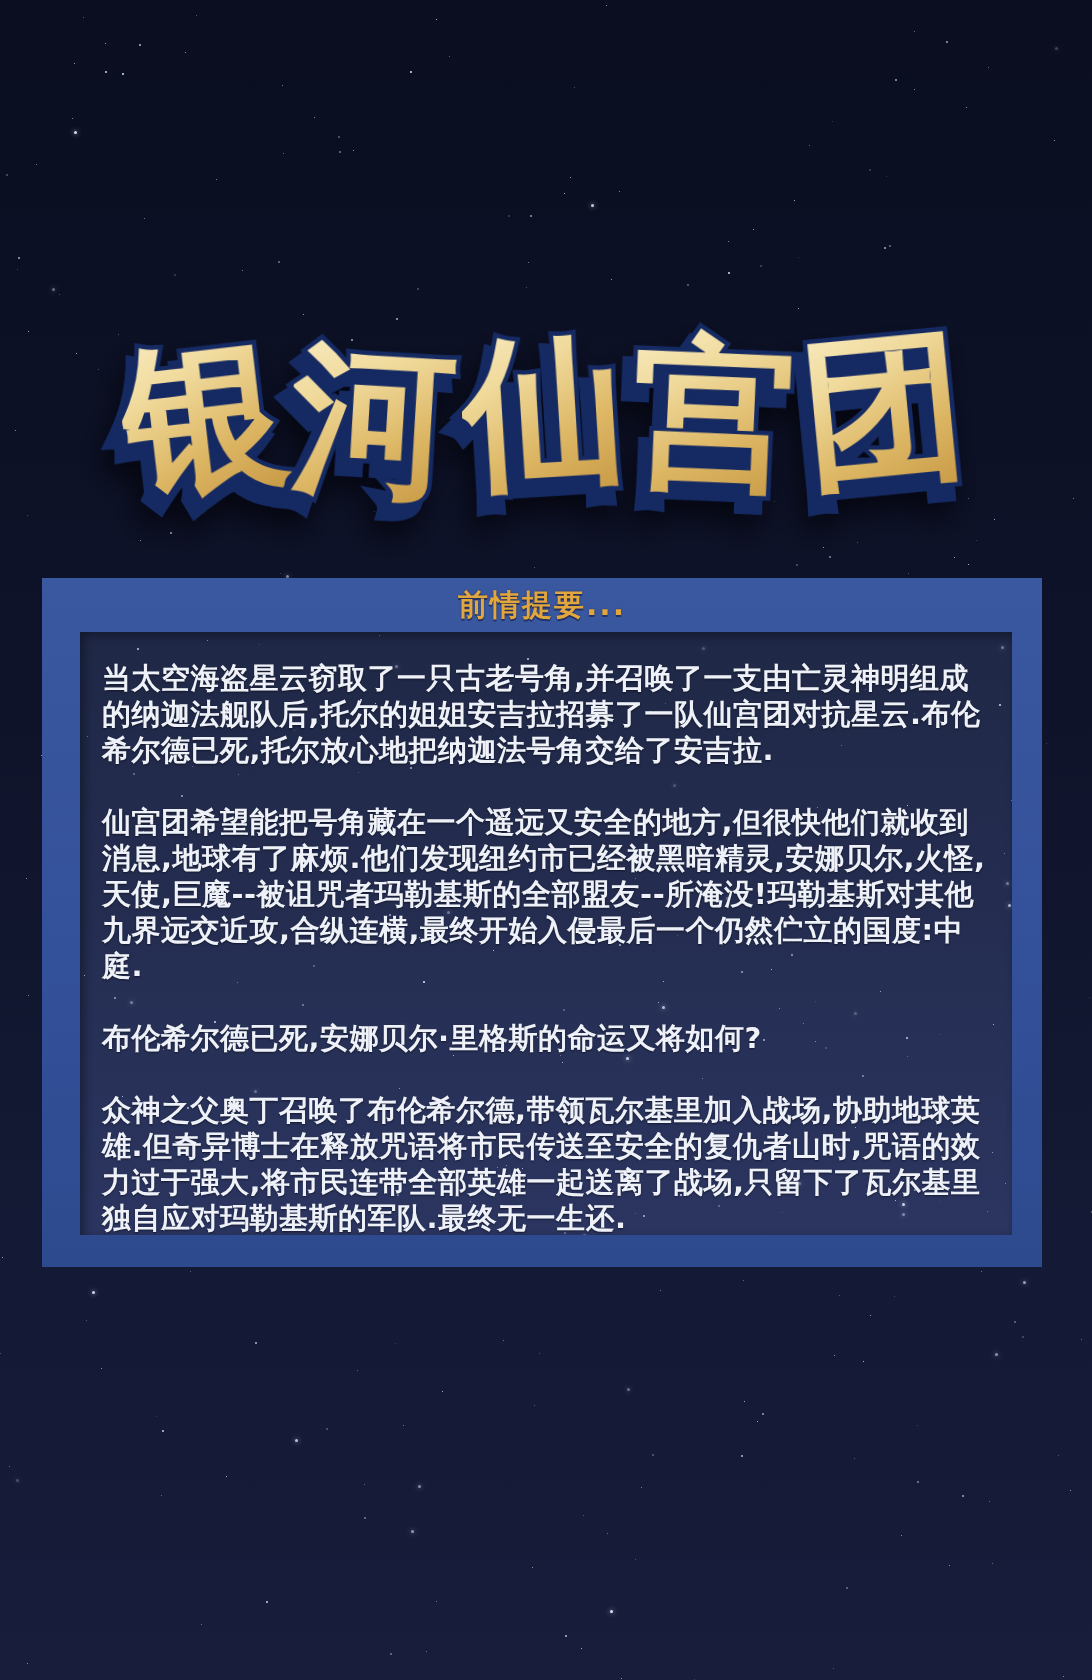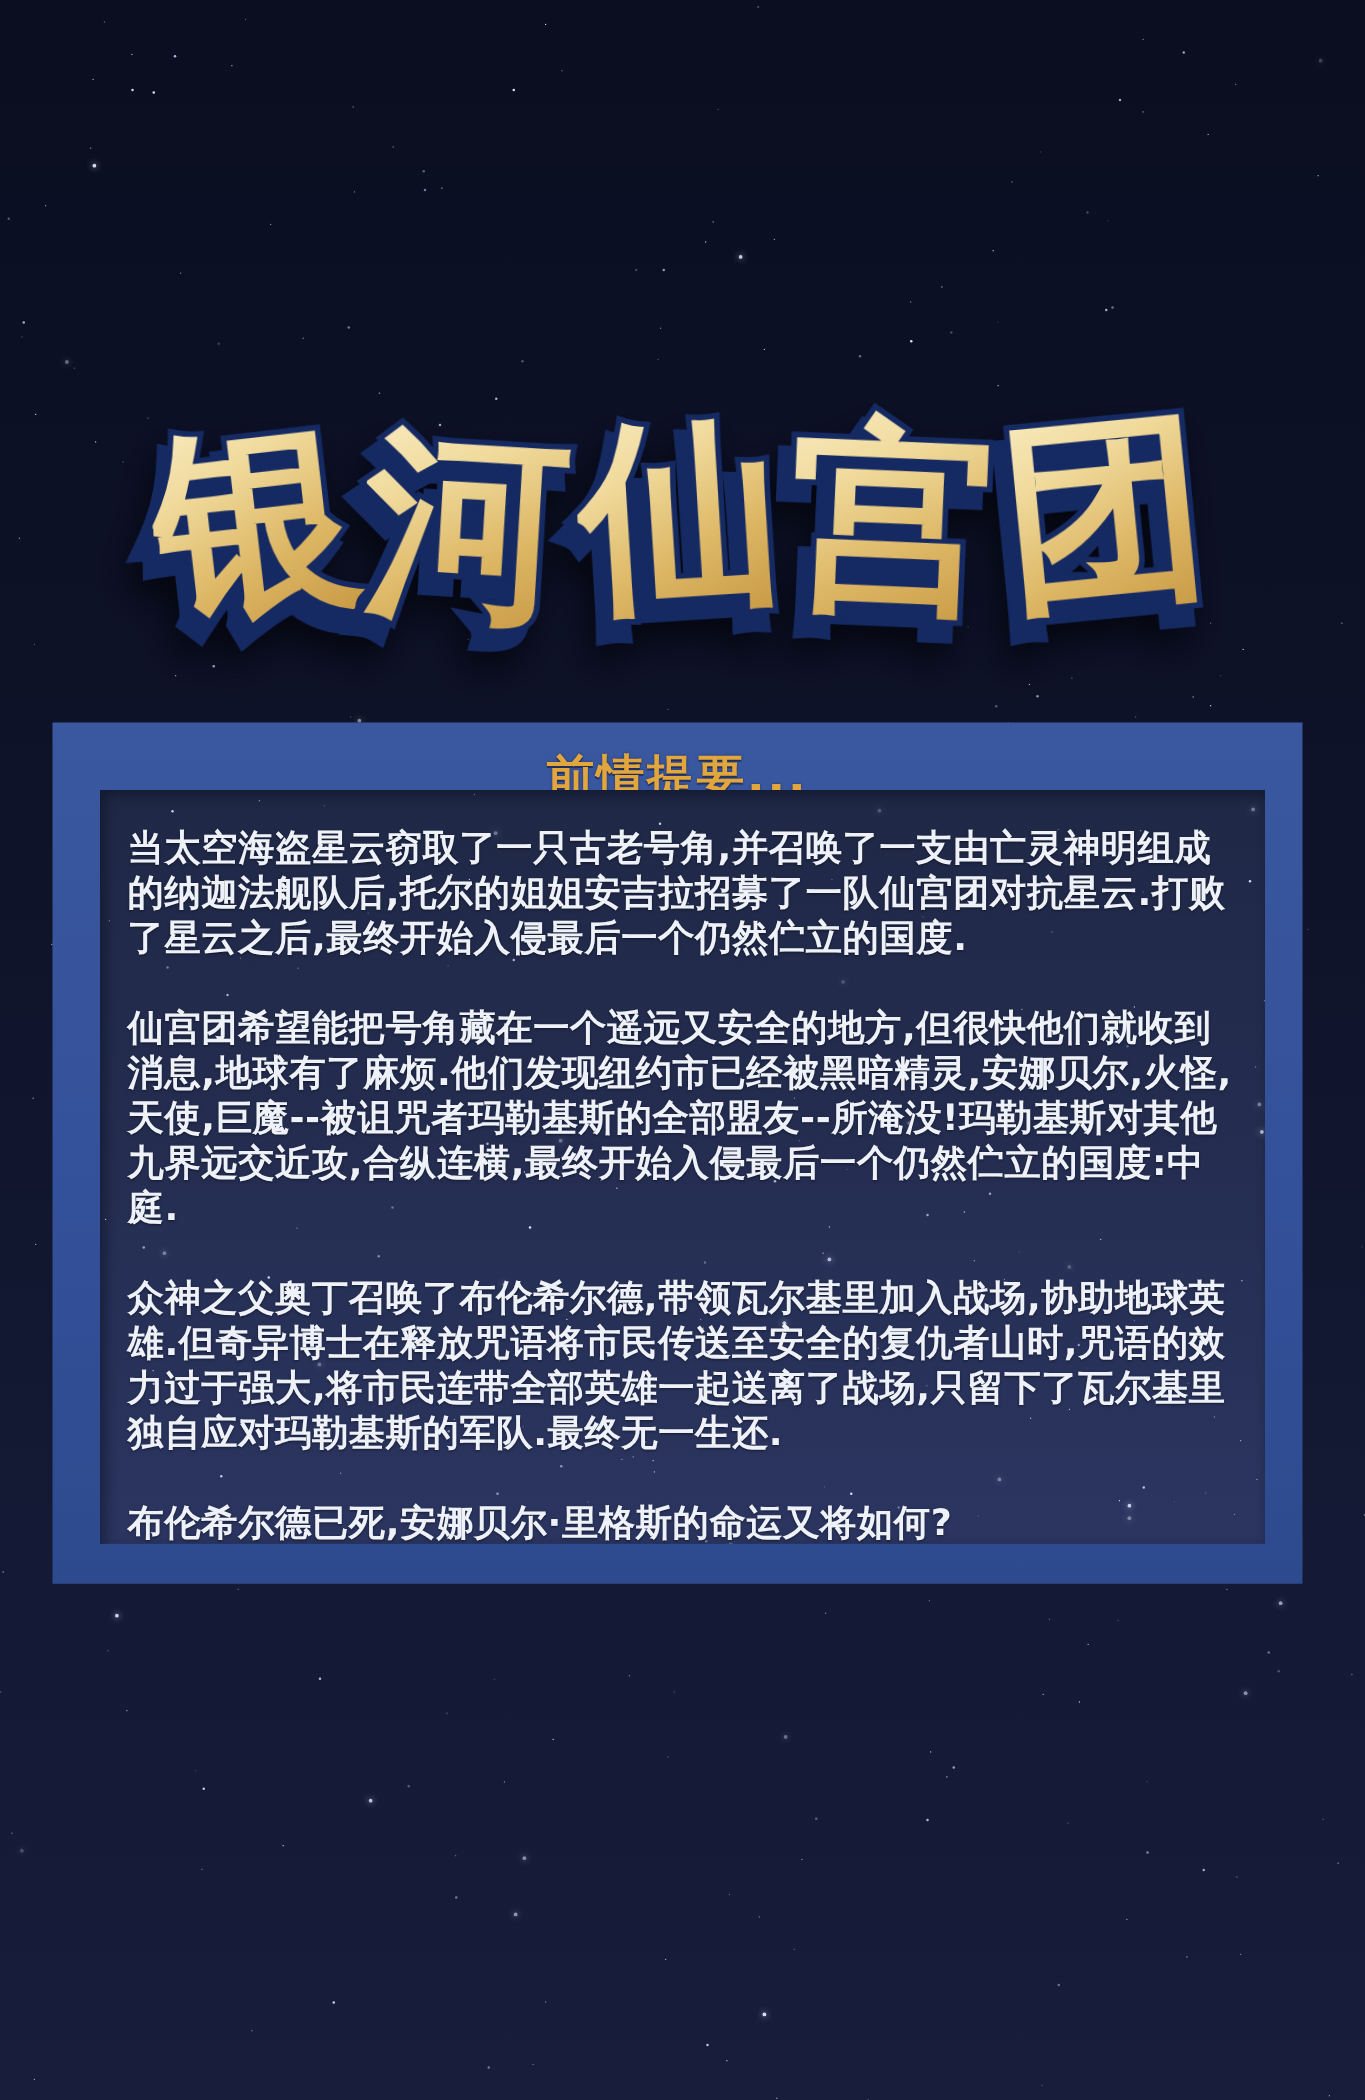--- a/index.html
+++ b/index.html
@@ -52,23 +52,23 @@
   .ch:nth-child(5){transform:rotate(-5deg) translateY(2px);}
 
   
   .recap-frame{
     position:absolute;left:42px;top:578px;
     width:1000px;height:689px;
     background:linear-gradient(180deg,#3a589f 0%,#33509a 55%,#2e4a8e 100%);
     z-index:2;box-sizing:border-box;
   }
   .recap-heading{
-    position:absolute;left:0;top:16px;width:100%;height:54px;
+    position:absolute;left:0;top:0;width:100%;height:54px;
     display:flex;align-items:center;justify-content:center;
-    font-size:38px;font-weight:bold;letter-spacing:2px;
+    font-size:30px;font-weight:bold;letter-spacing:2px;
     color:#e2a63e;
     text-shadow:0 2px 0 rgba(20,25,60,0.55),0 0 2px rgba(0,0,0,0.4);
   }
   .recap-panel{
     position:absolute;left:38px;top:54px;right:30px;bottom:32px;
     background:linear-gradient(180deg,#1f2846 0%,#242d50 45%,#2b3560 100%);
     overflow:hidden;
     box-shadow:inset 4px 4px 10px rgba(5,8,20,0.45);
   }
   .recap-text{
@@ -562,19 +562,19 @@
         <div class="star" style="height: 2px; width: 2px; left: 36.79%; top: 57.82%; opacity: 1;"></div>
         <div class="star" style="height: 1px; width: 1px; left: 51.2%; top: 43.99%; opacity: 0.87;"></div>
         <div class="star" style="height: 2px; width: 2px; left: 88.6%; top: 67.15%; opacity: 0.85;"></div>
         <div class="star" style="height: 2px; width: 2px; left: 10.85%; top: 27.05%; opacity: 0.69;"></div>
         <div class="star" style="height: 1px; width: 1px; left: 82.19%; top: 5.1%; opacity: 0.41;"></div>
         <div class="star" style="height: 1px; width: 1px; left: 30.41%; top: 83.48%; opacity: 0.62;"></div>
         <div class="star" style="height: 2px; width: 2px; left: 98.6%; top: 11.99%; opacity: 0.92;"></div>
         <div class="star" style="height: 1px; width: 1px; left: 48.43%; top: 10.24%; opacity: 0.53;"></div>
       </div>
     <div class="recap-text">
-      <p>当太空海盗星云窃取了一只古老号角,并召唤了一支由亡灵神明组成的纳迦法舰队后,托尔的姐姐安吉拉招募了一队仙宫团对抗星云.打败了星云之后,最终开始入侵最后一个仍然伫立的国度.</p>
+      <p>当太空海盗星云窃取了一只古老号角,并召唤了一支由亡灵神明组成的纳迦法舰队后,托尔的姐姐安吉拉招募了一队仙宫团对抗星云.布伦希尔德已死,托尔放心地把纳迦法号角交给了安吉拉.</p>
       <p>仙宫团希望能把号角藏在一个遥远又安全的地方,但很快他们就收到消息,地球有了麻烦.他们发现纽约市已经被黑暗精灵,安娜贝尔,火怪,天使,巨魔--被诅咒者玛勒基斯的全部盟友--所淹没!玛勒基斯对其他九界远交近攻,合纵连横,最终开始入侵最后一个仍然伫立的国度:中庭.</p>
+      <p>布伦希尔德已死,安娜贝尔·里格斯的命运又将如何?</p>
       <p>众神之父奥丁召唤了布伦希尔德,带领瓦尔基里加入战场,协助地球英雄.但奇异博士在释放咒语将市民传送至安全的复仇者山时,咒语的效力过于强大,将市民连带全部英雄一起送离了战场,只留下了瓦尔基里独自应对玛勒基斯的军队.最终无一生还.</p>
-      <p>布伦希尔德已死,安娜贝尔·里格斯的命运又将如何?</p>
     </div>
   </div>
 </div>
 
 </body></html>

